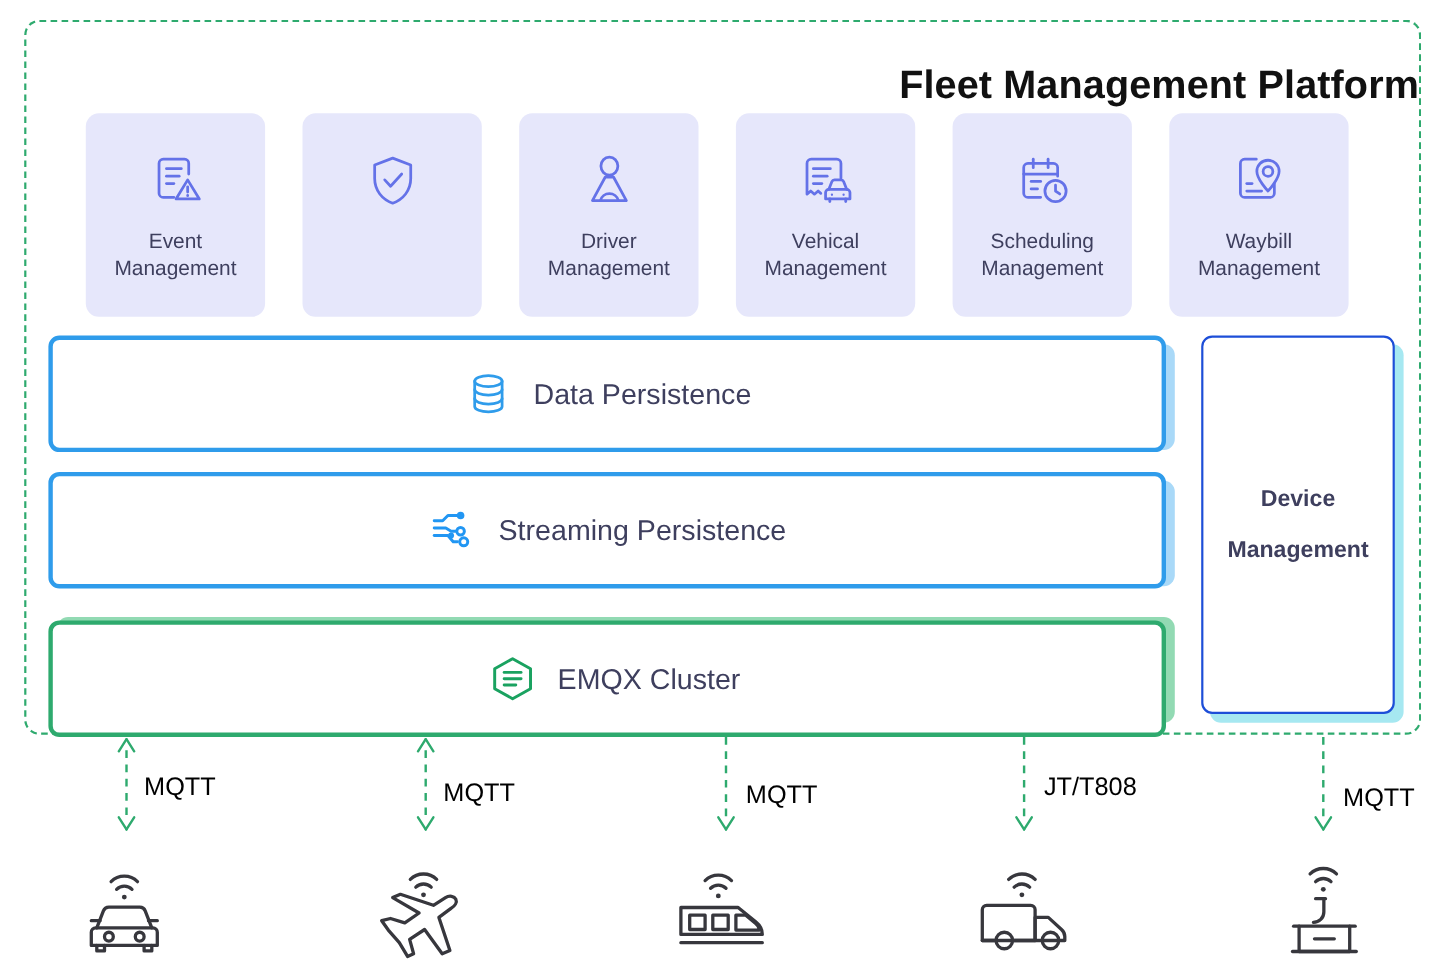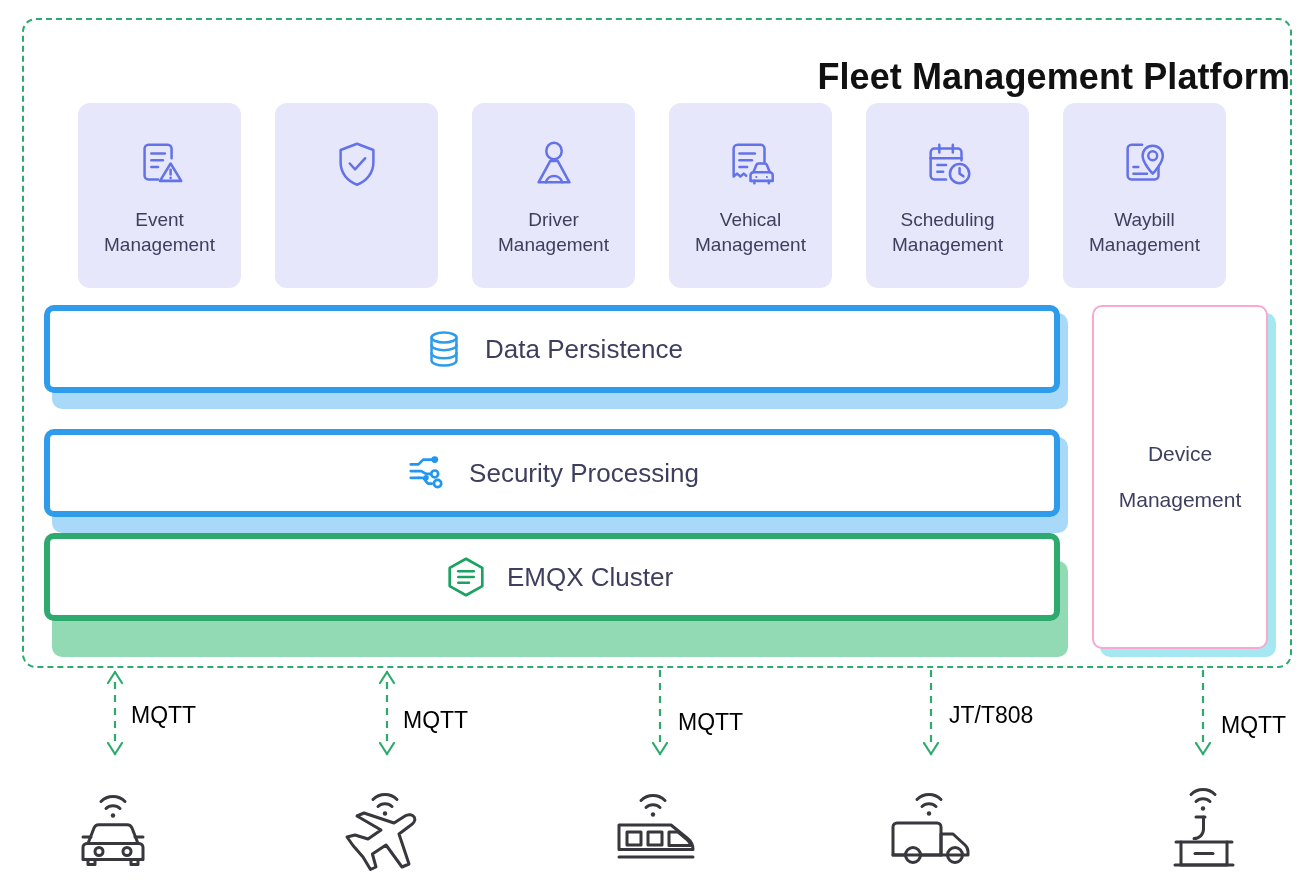--- a/index.html
+++ b/index.html
@@ -79,25 +79,25 @@
     color: #3e3f5e;
     text-align: center;
     white-space: pre-line;
   }
 
   
   .layer-bar {
     position: absolute;
     left: 44px;
     width: 1016px;
-    height: 88px;
+    height: 106px;
     box-sizing: border-box;
     background: #ffffff;
     border-radius: 10px;
-    border: 6px solid #737373;
+    border: 4px solid #737373;
     display: flex;
     align-items: center;
     justify-content: center;
   }
   .layer-bar.blue { border-color: #2f9ceb; }
   .layer-bar.green { border-color: #2eaa6e; }
 
   .layer-shadow {
     position: absolute;
     left: 52px;
@@ -117,38 +117,39 @@
   .bar-icon { width: 46px; height: 46px; display: block; }
   .bar-label {
     font-size: 26px;
     color: #3e3f5e;
   }
 
   #bar-persistence { top: 305px; }
   #shadow-persistence { top: 313px; }
   #bar-streaming { top: 429px; }
   #shadow-streaming { top: 437px; }
-  #bar-emqx { top: 533px; padding-left: 12px; }
+  #bar-emqx { top: 564px; padding-left: 12px; }
   #shadow-emqx { top: 561px; }
 
   
   #device-panel {
     position: absolute;
     left: 1092px;
     top: 305px;
     width: 176px;
     height: 344px;
     box-sizing: border-box;
     background: #ffffff;
-    border: 2px solid #f9a8d4;
+    border: 2px solid #1d4ed8;
     border-radius: 10px;
     display: flex;
     align-items: center;
     justify-content: center;
     z-index: 1;
+    font-weight: bold;
   }
   #device-panel-shadow {
     position: absolute;
     left: 1100px;
     top: 313px;
     width: 176px;
     height: 344px;
     border-radius: 10px;
     background: #a6e8f1;
     z-index: 0;
@@ -308,21 +309,21 @@
           <path d="M6 15h8l5-5h9"></path>
           <path d="M6 22h11l5 3h4"></path>
           <path d="M6 29h8"></path>
           <path d="M14 29h5l5 6h4"></path>
           <circle cx="31" cy="10" r="3.6" fill="#2196f3" stroke="none"></circle>
           <circle cx="31" cy="25" r="3.6"></circle>
           <circle cx="22" cy="29" r="2.8" fill="#2196f3" stroke="none"></circle>
           <circle cx="34" cy="35" r="3.8"></circle>
         </svg>
       </span>
-      <span class="bar-label">Security Processing</span>
+      <span class="bar-label">Streaming Persistence</span>
     </div>
   </div>
 
   <div class="layer-shadow green" id="shadow-emqx"></div>
   <div class="layer-bar green" id="bar-emqx" style="z-index:1;">
     <div class="bar-inner">
       <span class="bar-icon">
         <svg viewBox="0 0 48 48" width="46" height="46" fill="none" stroke="#1aa260" stroke-width="2.8" stroke-linecap="round" stroke-linejoin="round">
           <path d="M24 5 41 14.5v19L24 43 7 33.5v-19z"></path>
           <path d="M16 18h16"></path>

